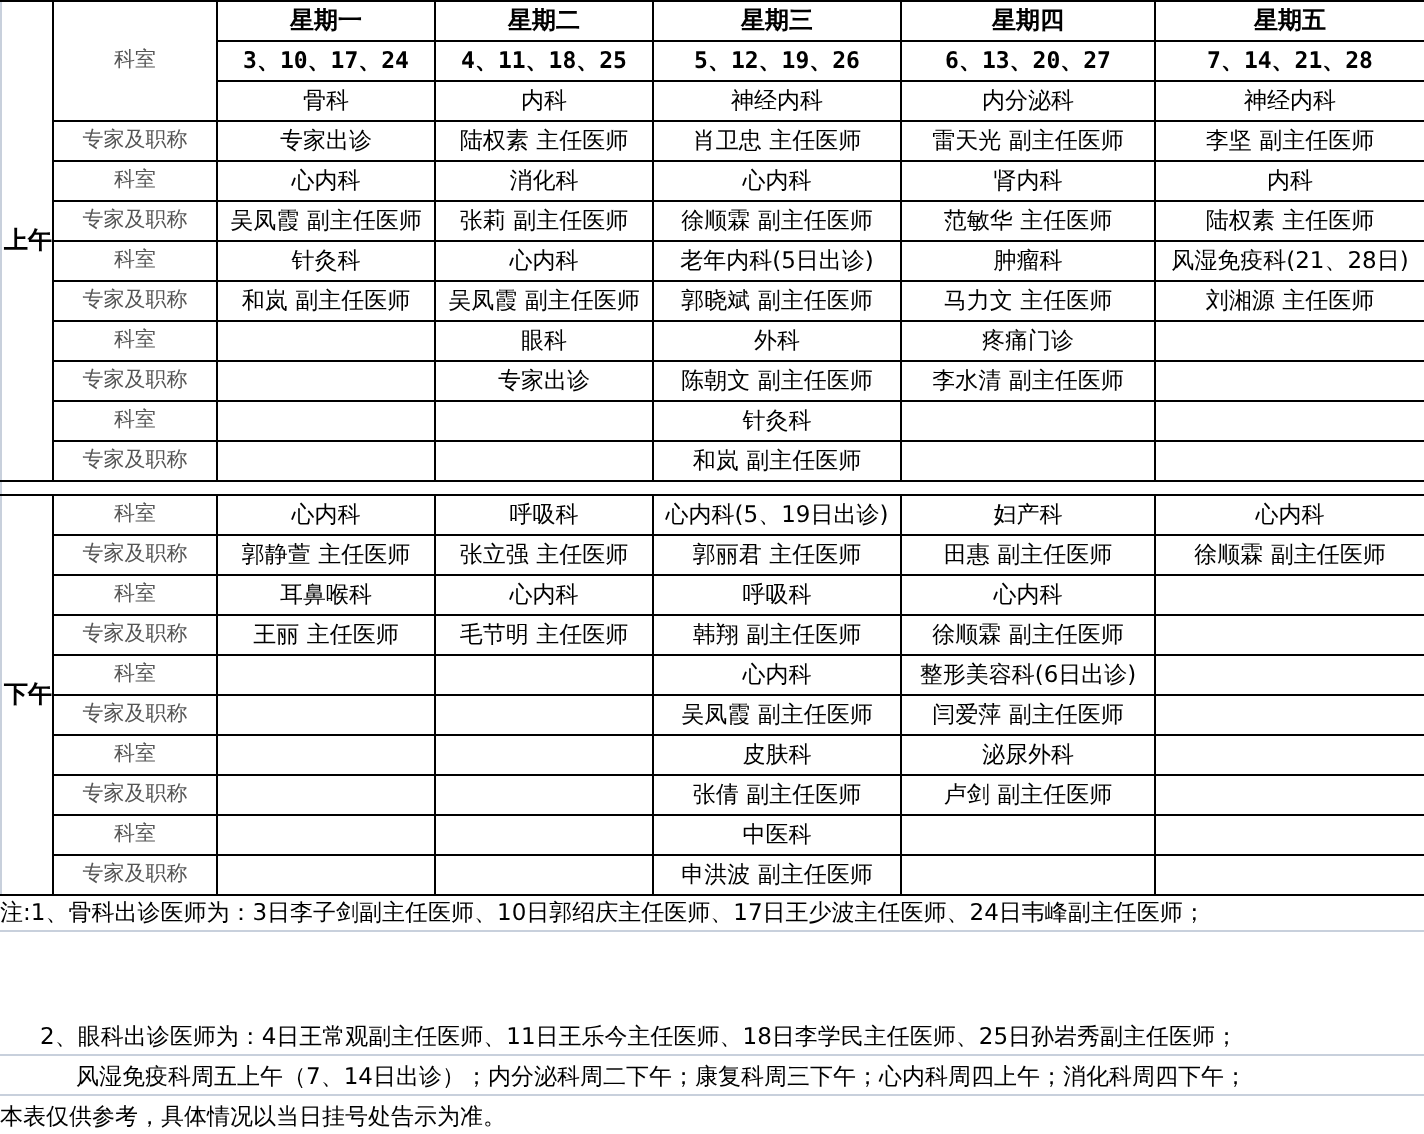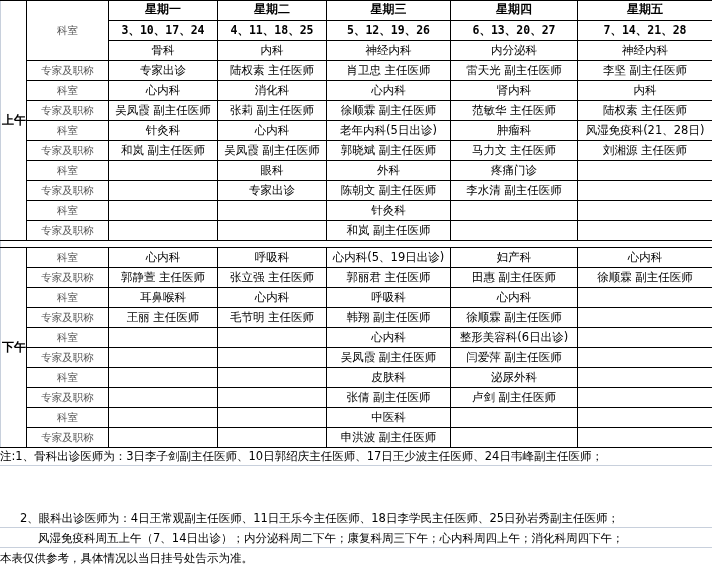--- a/index.html
+++ b/index.html
@@ -2,21 +2,21 @@
 <html><head>
 <meta charset="utf-8">
 <style>
   html,body{margin:0;padding:0;background:#fff;}
   body{width:712px;height:567px;overflow:hidden;position:relative;font-family:"DejaVu Sans","Liberation Sans",sans-serif;font-size:11.5px;color:#000;}
   .sheet{position:absolute;left:0;top:0;width:712px;height:567px;}
   table.grid{position:absolute;left:0;top:0;border-collapse:collapse;table-layout:fixed;width:712px;}
   table.grid td{border:1px solid #000;height:19px;padding:0;text-align:center;white-space:nowrap;overflow:hidden;line-height:19px;}
   td.period{border-left:1px solid #c8d0dc !important;text-align:center;vertical-align:middle;font-weight:bold;font-size:12px;padding-left:1px !important;}
   td.rowlabel{color:#555;font-size:10.5px;margin-top:11px;}
-  td.head{font-weight:bold;font-size:12px;font-family:Liberation Mono, monospace;margin-top:19px;}
+  td.head{font-weight:bold;font-size:12px;font-family:Liberation Serif, serif;margin-top:19px;}
   td.dates{font-weight:bold;font-size:11.5px;font-family:"DejaVu Sans Mono","Liberation Mono",monospace;}
   tr.sep td{height:6px;line-height:6px;border-left:none;border-right:none;}
   tr.sep td.first{border-left:1px solid #c8d0dc;}
   .notes{position:absolute;left:0;top:446px;width:712px;}
   .note{height:20px;line-height:20px;border-bottom:1px solid #c8d0dc;white-space:nowrap;font-size:11.5px;box-sizing:border-box;}
   .note.indent1{padding-left:20px;margin-top:42px;}
   .note.indent2{padding-left:38px;}
 </style>
 </head>
 <body>

